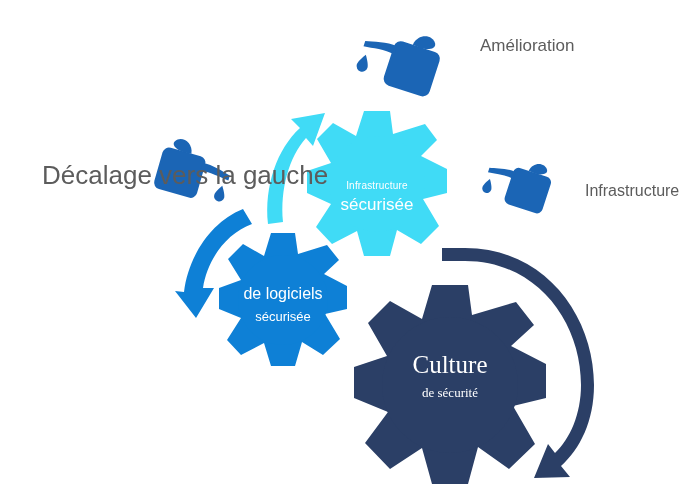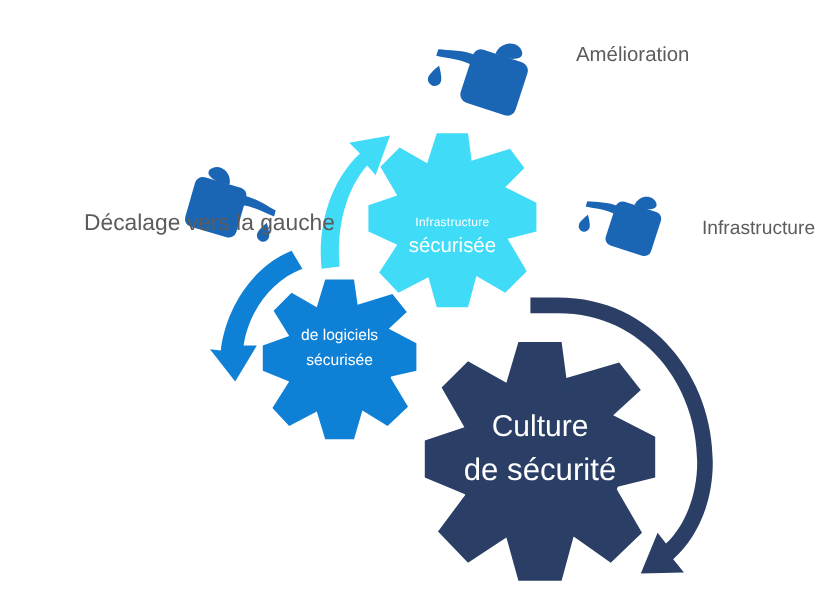--- a/index.html
+++ b/index.html
@@ -14,42 +14,42 @@
 
   .side-label{
     position:absolute;
     color:#5c5c5c;
     font-family:"Liberation Sans", sans-serif;
     white-space:nowrap;
     line-height:1.15;
   }
   #label-amelioration{ left:480px; top:36px; font-size:17px; }
   #label-continue{ left:479px; top:62px; font-size:27px; }
-  #label-decalage{ left:42px; top:176px; font-size:19px;margin-left:28px; }
+  #label-decalage{ left:42px; top:161px; font-size:26px; }
   #label-automatisation{ left:585px; top:182px; font-size:16px; }
 
   .gear-text{
     position:absolute;
     color:#ffffff;
     text-align:center;
     font-family:"Liberation Sans", sans-serif;
     white-space:nowrap;
   }
   #text-infra{ left:302px; top:163px; width:150px;margin-top:17px; }
   #text-infra .l1{ font-size:10px; display:block; letter-spacing:.2px;}
   #text-infra .l2{ font-size:17px; display:block; margin-top:4px;}
 
   #text-livraison{ left:208px; top:265px; width:150px; }
   #text-livraison .l1{ font-size:11px; display:block;}
-  #text-livraison .l2{ font-size:13px; display:block; margin-top:6px;}
+  #text-livraison .l2{ font-size:16px; display:block; margin-top:20px;}
   #text-livraison .l3{ font-size:13px; display:block; margin-top:6px;}
 
-  #text-culture{ left:370px; top:341px; width:160px; }
+  #text-culture{ left:370px; top:351px; width:160px;font-family:Liberation Serif, serif; }
   #text-culture .l1{ font-size:25px; display:block;}
-  #text-culture .l2{ font-size:26px; display:block; margin-top:6px;}
+  #text-culture .l2{ font-size:13px; display:block; margin-top:6px;}
 </style>
 </head>
 <body>
 
 <div id="stage">
 
   <svg id="svgroot" viewBox="0 0 700 492">
 
     <defs>
 

